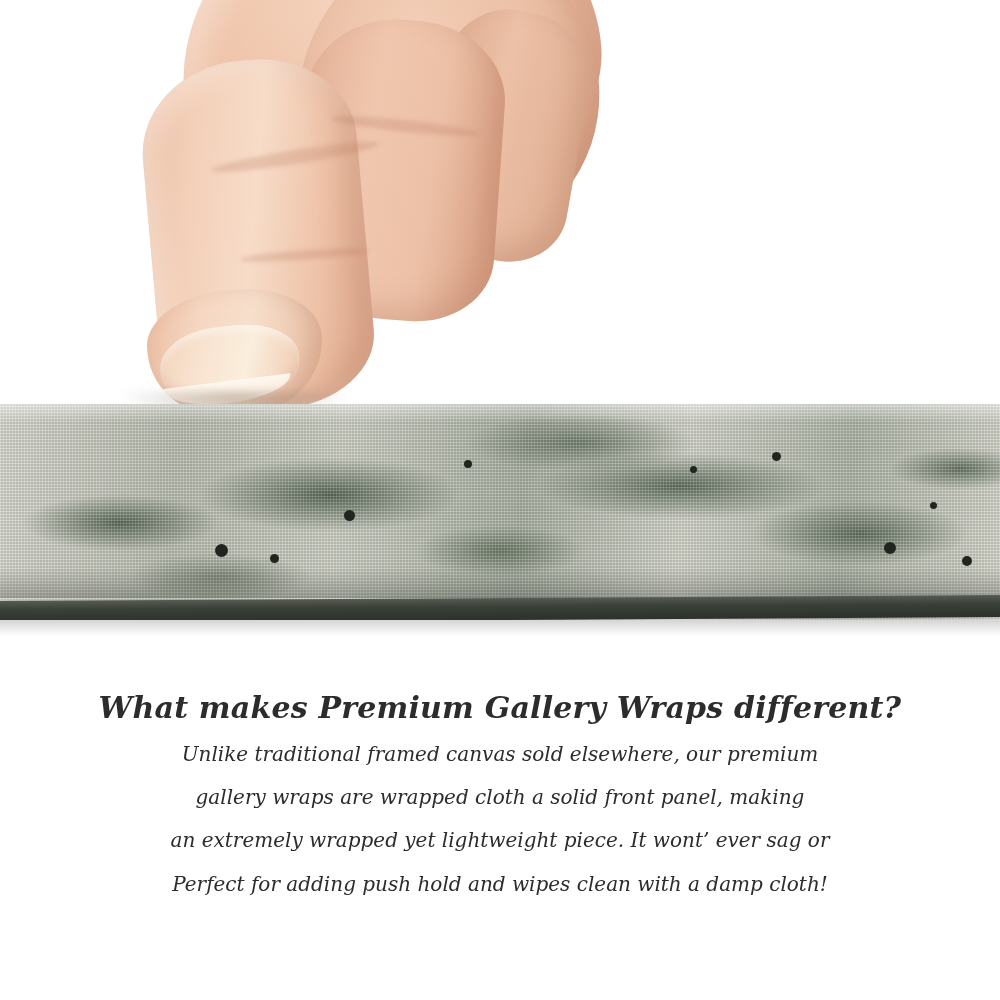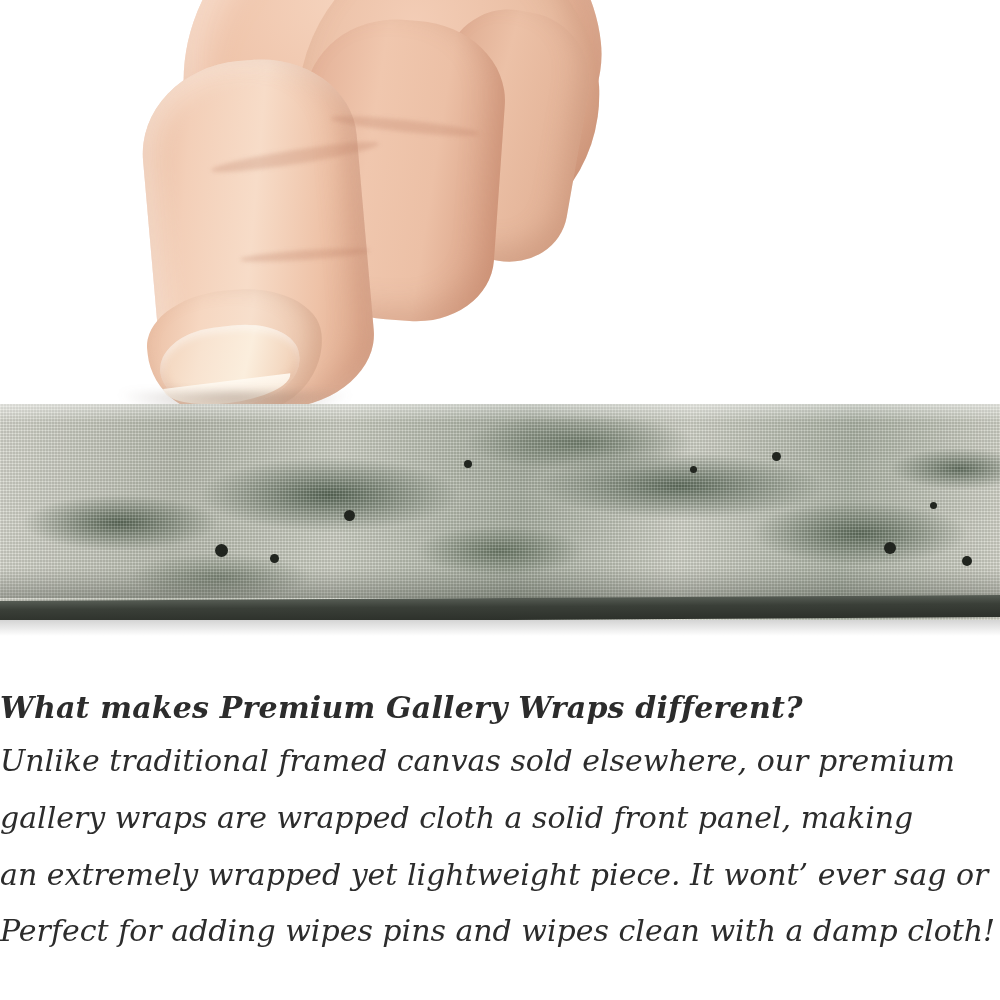--- a/index.html
+++ b/index.html
@@ -205,33 +205,34 @@
     height: 16px;
     background: linear-gradient(180deg, rgba(60,60,58,0.22), rgba(255,255,255,0));
   }
 
   
   .caption {
     position: absolute;
     left: 0;
     top: 690px;
     width: 1000px;
+    text-align: center;
     color: #2c2c2c;
     font-family: "DejaVu Serif", serif;
     font-style: italic;
   }
   .caption-heading {
     font-size: 30px;
     font-weight: 700;
     letter-spacing: 0.2px;
     margin-bottom: 14px;
   }
   .caption-body p {
     margin: 16px 0 7px 0;
-    font-size: 30px;
+    font-size: 20px;
     line-height: 1.36;
     font-weight: 400;
   }
   .caption-body p:last-child { margin-bottom: 0; }
 </style>
 </head>
 <body>
 
 <div class="product-image">
 
@@ -267,17 +268,17 @@
     <div class="strip-edge-dark"></div>
   </div>
   <div class="strip-drop-shadow"></div>
 
   <div class="caption">
     <div class="caption-heading">What makes Premium Gallery Wraps different?</div>
     <div class="caption-body">
       <p>Unlike traditional framed canvas sold elsewhere, our premium</p>
       <p>gallery wraps are wrapped cloth a solid front panel, making</p>
       <p>an extremely wrapped yet lightweight piece. It wont’ ever sag or</p>
-      <p>Perfect for adding wipes pins and wipes clean with a damp cloth!</p>
+      <p>Perfect for adding push hold and wipes clean with a damp cloth!</p>
     </div>
   </div>
 
 </div>
 
 </body></html>

